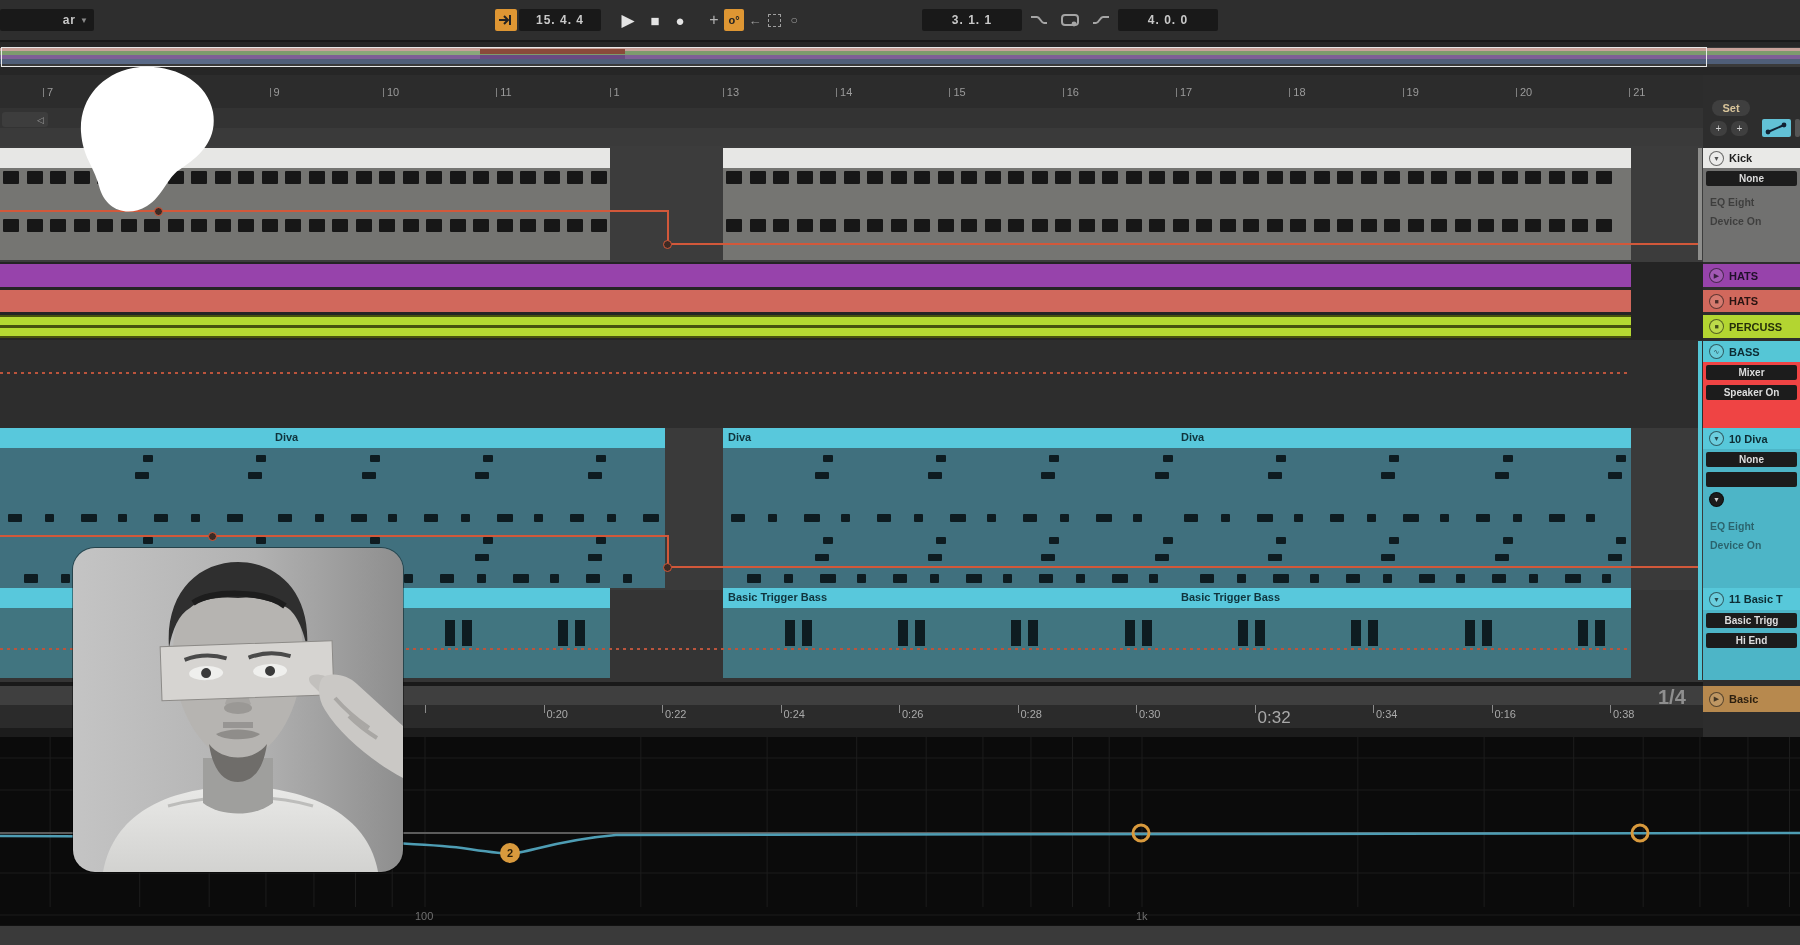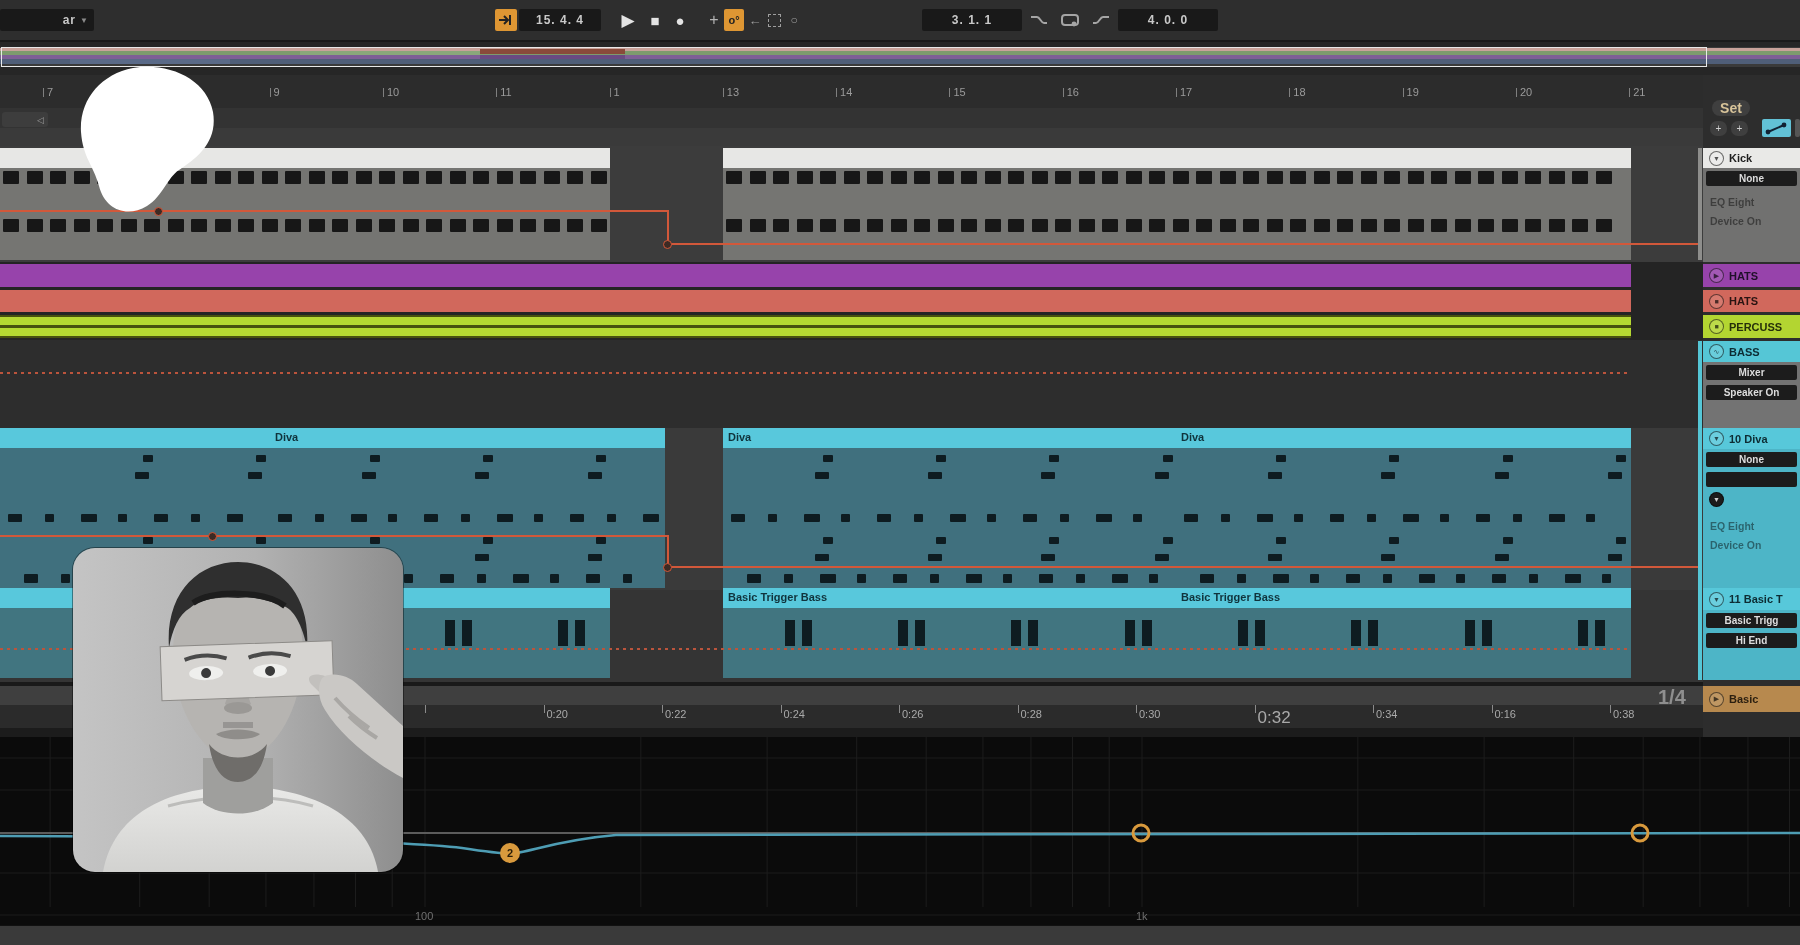--- a/index.html
+++ b/index.html
@@ -504,21 +504,21 @@
       <div style="position: absolute; left: 1613px; top: 633px; font-size: 11px; color: rgb(169, 169, 169);">0:38</div>
     </div>
 
 <div class="abs" style="left:2px;top:112px;width:42px;height:15px;background:#3d3d3d;border-radius:3px;
      display:flex;align-items:center;justify-content:flex-end;padding-right:4px;font-size:9px;color:#9a9a9a;">◁</div>
 
 <div class="abs" style="left:1658px;top:686px;width:44px;font-size:20px;color:#8f8f8f;font-weight:bold;">1/4</div>
 
 <div id="sidebar" class="abs">
   <div style="position:absolute;left:9px;top:25px;width:38px;height:16px;background:#3f3f3f;border-radius:8px;
-       display:flex;align-items:center;justify-content:center;font-size:14px;font-weight:bold;color:#d8c49a;">Set</div>
+       display:flex;align-items:center;justify-content:center;font-size:11px;font-weight:bold;color:#d8c49a;">Set</div>
   <div style="position:absolute;left:7px;top:46px;width:17px;height:15px;background:#3f3f3f;border-radius:7px;
        display:flex;align-items:center;justify-content:center;color:#cfcfcf;font-size:10px;">+</div>
   <div style="position:absolute;left:28px;top:46px;width:17px;height:15px;background:#3f3f3f;border-radius:7px;
        display:flex;align-items:center;justify-content:center;color:#cfcfcf;font-size:10px;">+</div>
   <div style="position:absolute;left:59px;top:44px;width:29px;height:18px;background:#62c1d6;border-radius:2px;">
     <svg width="29" height="18">
           <path d="M6 13 L22 6" stroke="#123" stroke-width="2"></path>
           <circle cx="6" cy="13" r="2.4" fill="#123"></circle>
           <circle cx="22" cy="6" r="2.4" fill="#123"></circle>
         </svg>
@@ -542,21 +542,21 @@
         <span style="font-size: 11px; font-weight: bold; white-space: nowrap; color: rgb(42, 20, 18);">HATS</span>
       </div>
       <div style="position: absolute; left: 0px; top: 240px; width: 97px; height: 23px; background: rgb(179, 213, 49); display: flex; align-items: center;">
         <span class="sb-ico">■</span>
         <span style="font-size: 11px; font-weight: bold; white-space: nowrap; color: rgb(38, 48, 10);">PERCUSS</span>
       </div>
       <div style="position: absolute; left: 0px; top: 266px; width: 97px; height: 21px; background: rgb(85, 198, 214); display: flex; align-items: center;">
         <span class="sb-ico">∿</span>
         <span style="font-size: 11px; font-weight: bold; white-space: nowrap; color: rgb(13, 44, 51);">BASS</span>
       </div>
-      <div style="position: absolute; left: 0px; top: 287px; width: 97px; height: 66px; background: #737373;">
+      <div style="position: absolute; left: 0px; top: 287px; width: 97px; height: 66px; background: #ef4444;">
         <div style="position: absolute; left: 3px; top: 3px; width: 91px; height: 15px; background: rgb(28, 28, 28); border-radius: 2px; color: rgb(221, 221, 221); font-size: 10px; font-weight: bold; display: flex; align-items: center; justify-content: center; white-space: nowrap; overflow: hidden;">Mixer</div>
         <div style="position: absolute; left: 3px; top: 23px; width: 91px; height: 15px; background: rgb(28, 28, 28); border-radius: 2px; color: rgb(221, 221, 221); font-size: 10px; font-weight: bold; display: flex; align-items: center; justify-content: center; white-space: nowrap; overflow: hidden;">Speaker On</div>
       </div>
       <div style="position: absolute; left: 0px; top: 353px; width: 97px; height: 21px; background: rgb(87, 200, 218); display: flex; align-items: center;">
         <span class="sb-ico">▼</span>
         <span style="font-size: 11px; font-weight: bold; white-space: nowrap; color: rgb(13, 44, 51);">10 Diva</span>
       </div>
       <div style="position: absolute; left: 0px; top: 374px; width: 97px; height: 139px; background: rgb(77, 181, 199);">
         <div style="position: absolute; left: 3px; top: 3px; width: 91px; height: 15px; background: rgb(28, 28, 28); border-radius: 2px; color: rgb(221, 221, 221); font-size: 10px; font-weight: bold; display: flex; align-items: center; justify-content: center; white-space: nowrap; overflow: hidden;">None</div>
         <div style="position: absolute; left: 3px; top: 23px; width: 91px; height: 15px; background: rgb(28, 28, 28); border-radius: 2px; color: rgb(221, 221, 221); font-size: 10px; font-weight: bold; display: flex; align-items: center; justify-content: center; white-space: nowrap; overflow: hidden;"></div>

